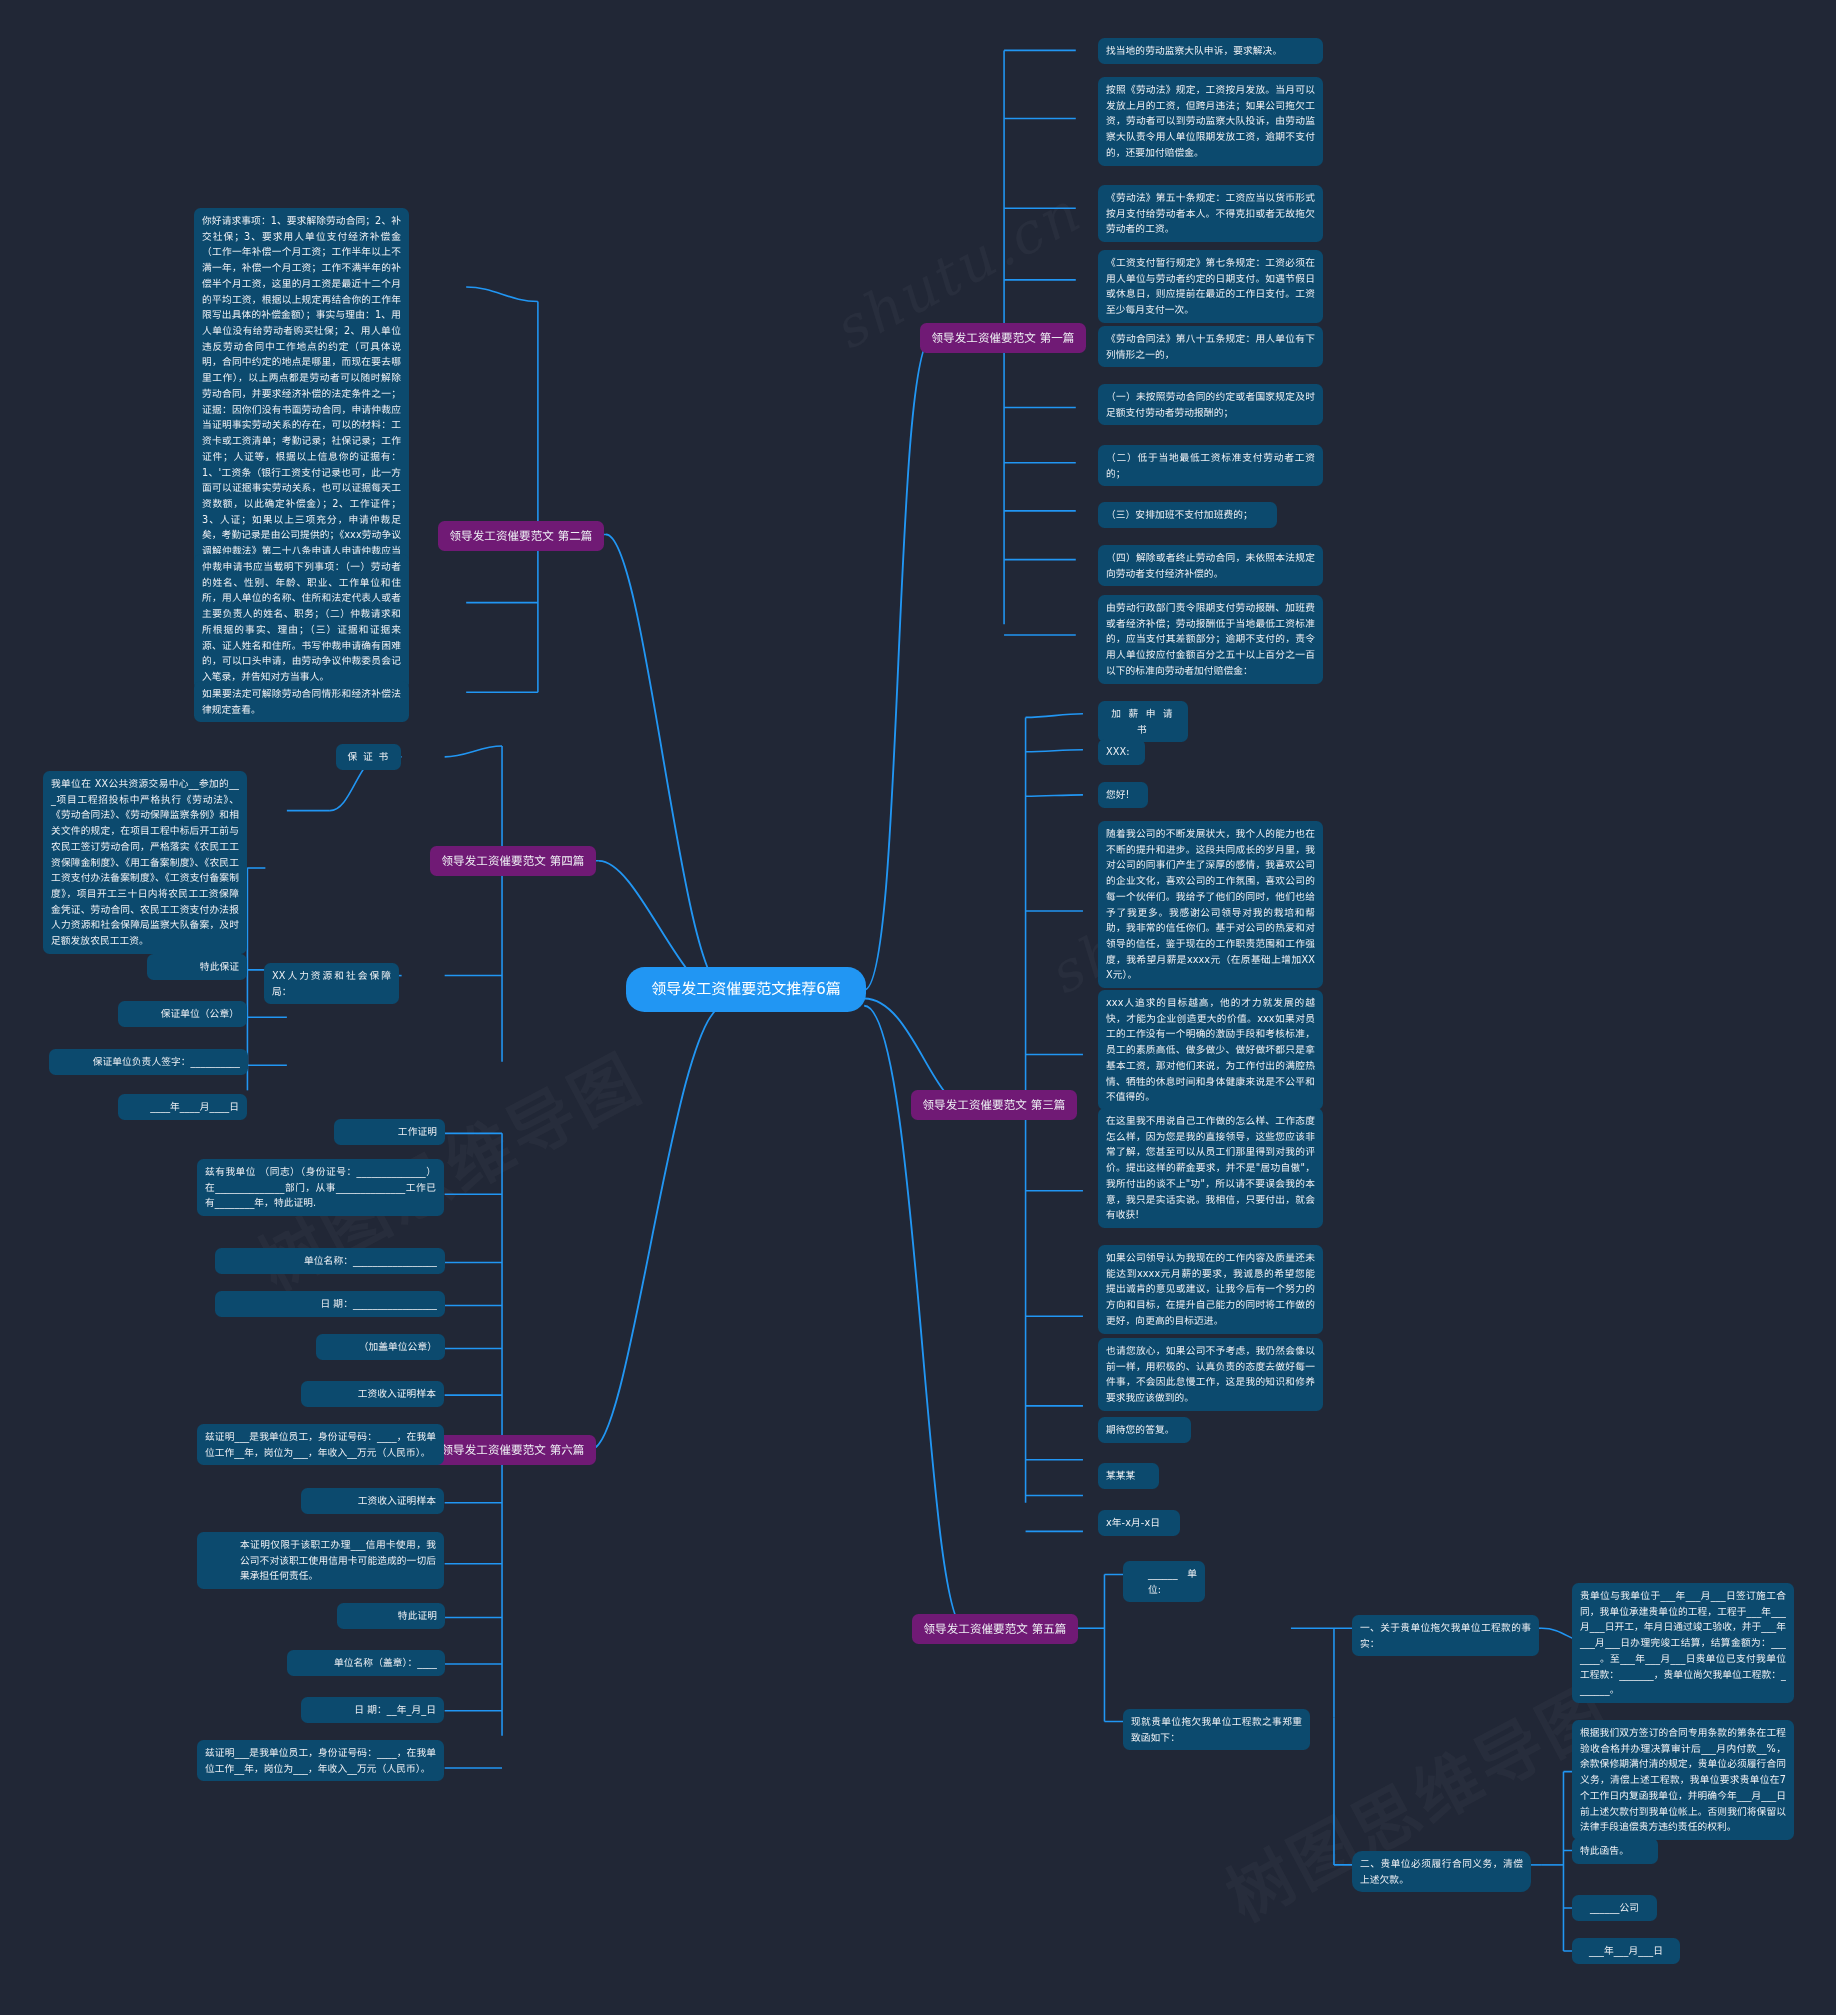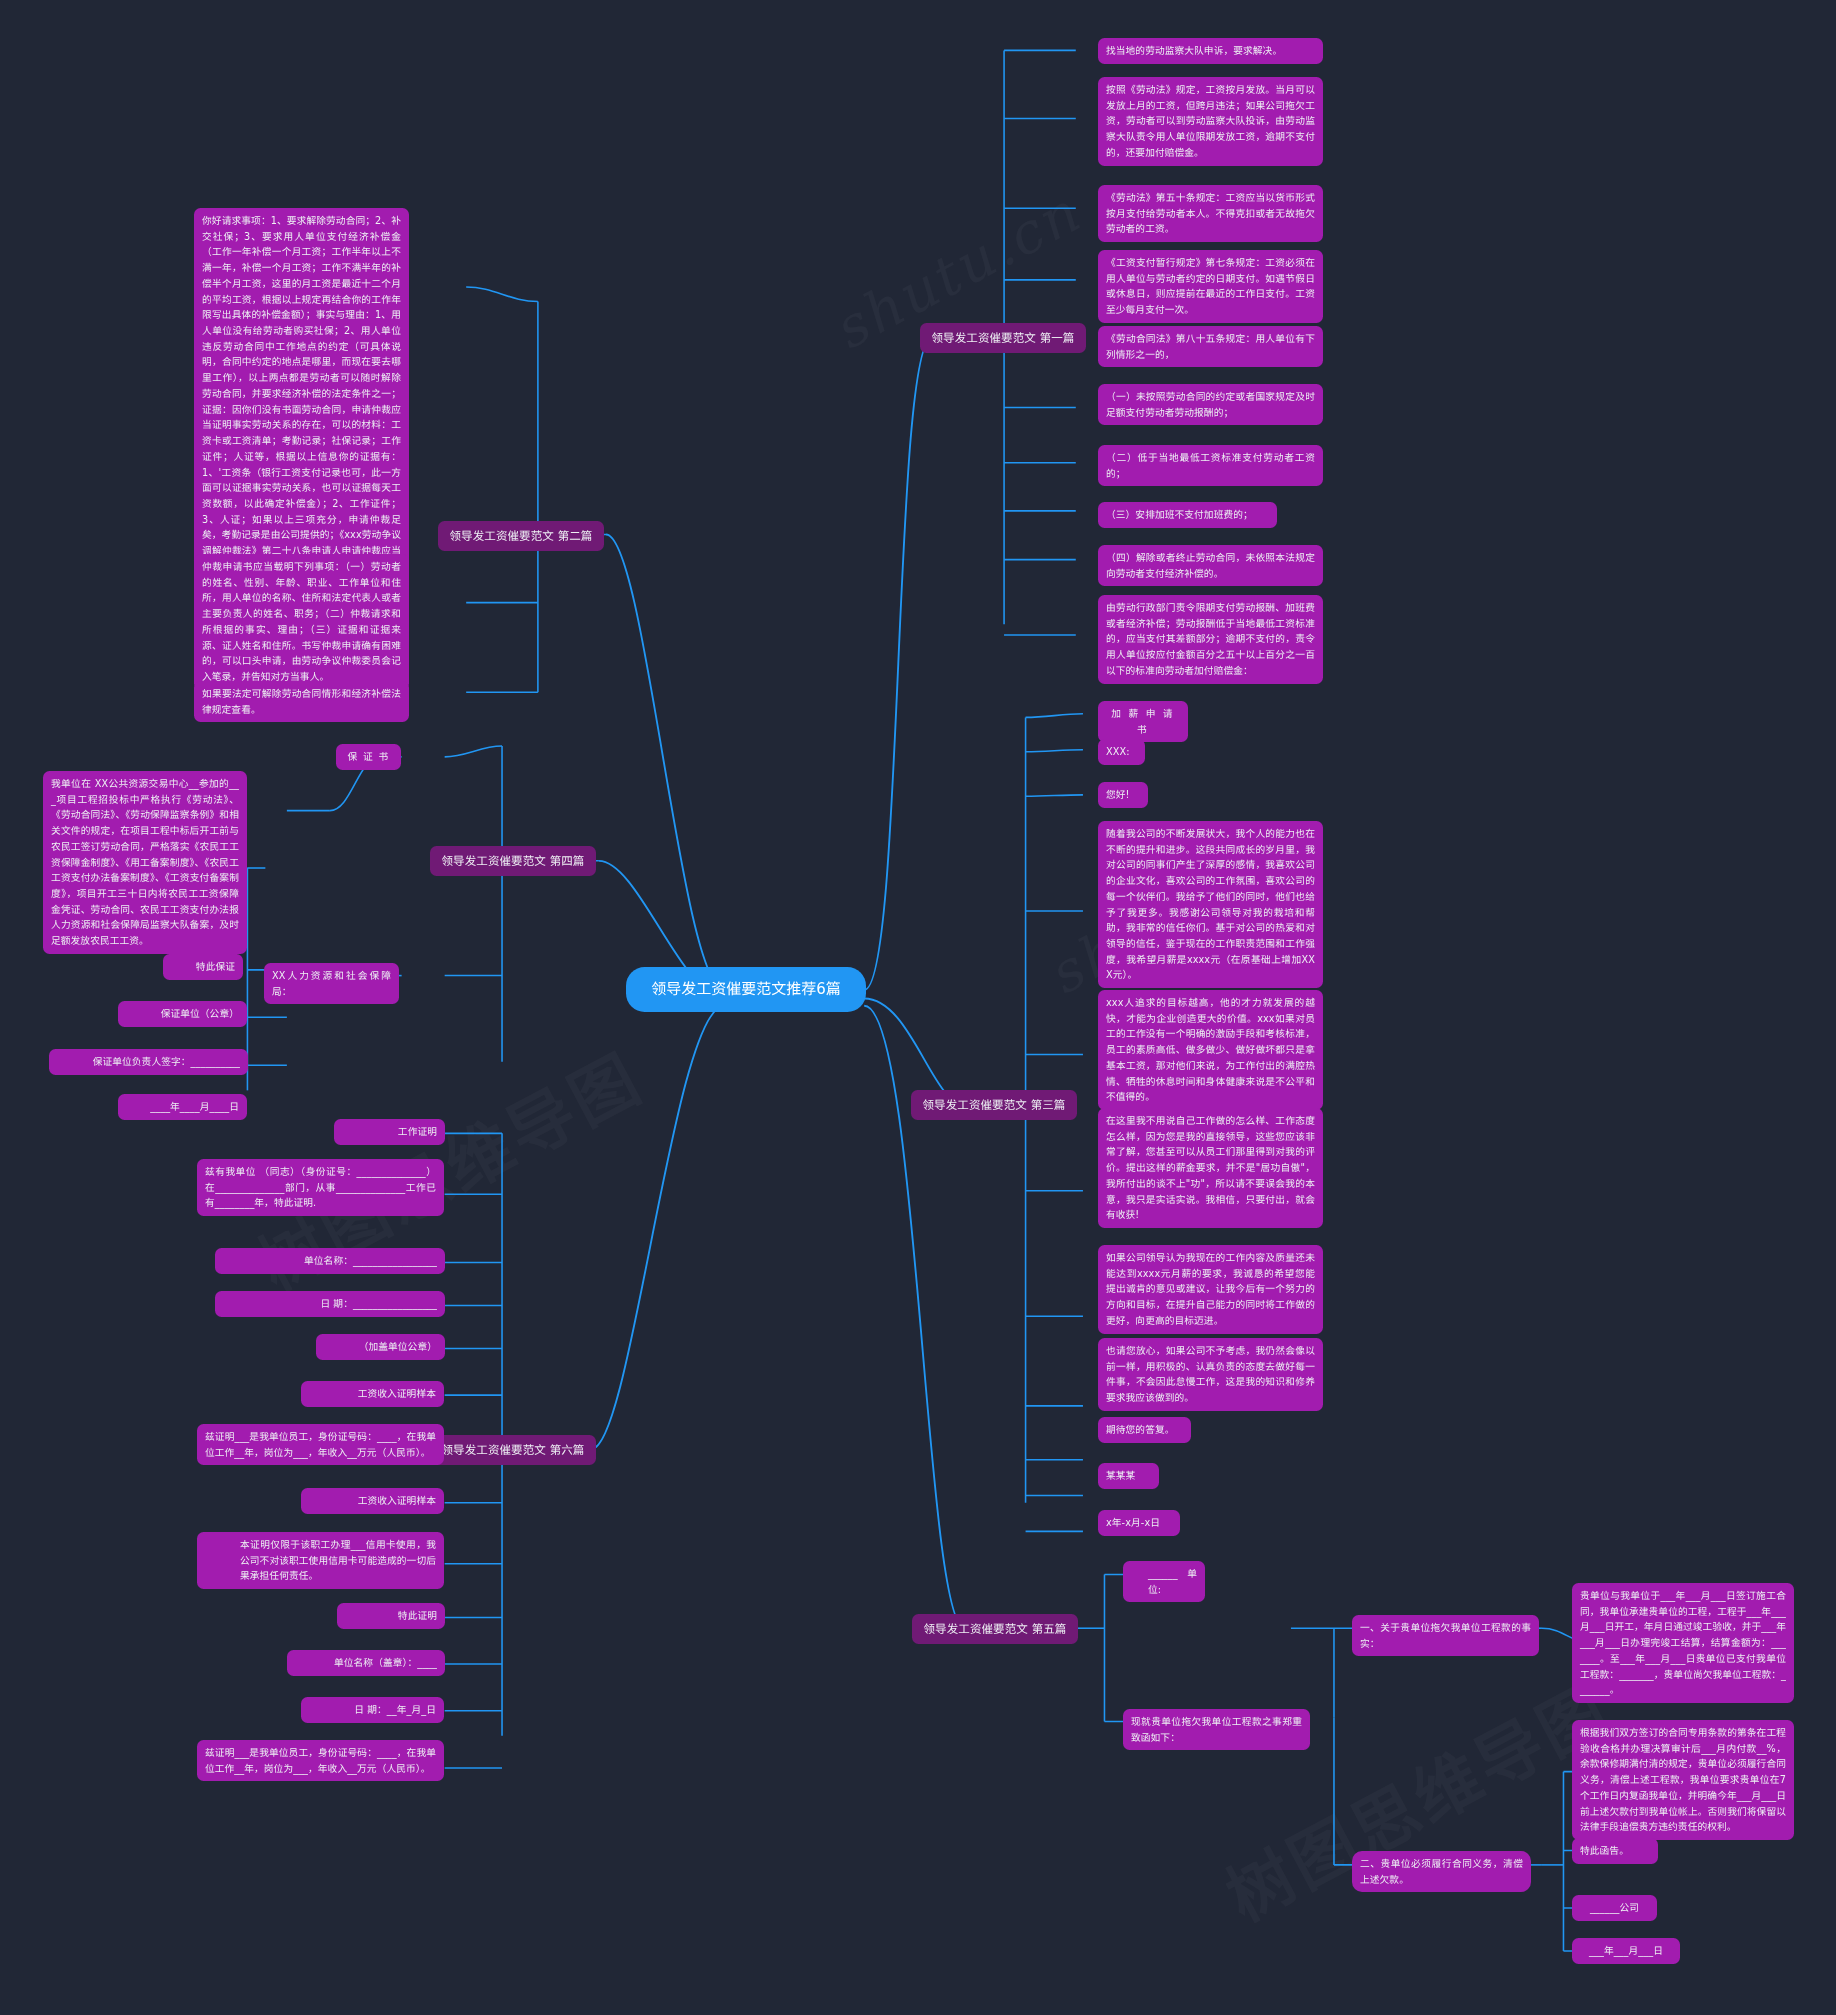--- a/index.html
+++ b/index.html
@@ -6,21 +6,21 @@
   html,body{margin:0;padding:0;background:#212736;}
   body{
     font-family:"DejaVu Sans","Liberation Sans",sans-serif;
     width:1836px;height:2015px;position:relative;overflow:hidden;
     color:#e8eaee;
   }
   #canvas{position:absolute;left:0;top:0;width:1836px;height:2015px;}
   #edges{position:absolute;left:0;top:0;width:1836px;height:2015px;pointer-events:none;}
   .node{
     position:absolute;
-    background:#a21caf;
+    background:#0c4a6e;
     border-radius:6.5px;
     color:#eef0f4;
     font-size:9.7px;
     line-height:1.62;
     padding:5px 8px;
     box-sizing:border-box;
     letter-spacing:0.1px;
     text-align:justify;
     word-break:break-all;
   }
@@ -226,21 +226,21 @@
   <div class="node center" style="left:1572px;top:1895px;width:85px;">______公司</div>
   <div class="node center" style="left:1572px;top:1938px;width:108px;">___年___月___日</div>
 
   <div class="node" style="left:194px;top:208px;width:215px;">你好请求事项：1、要求解除劳动合同；2、补交社保；3、要求用人单位支付经济补偿金（工作一年补偿一个月工资；工作半年以上不满一年，补偿一个月工资；工作不满半年的补偿半个月工资，这里的月工资是最近十二个月的平均工资，根据以上规定再结合你的工作年限写出具体的补偿金额）；事实与理由：1、用人单位没有给劳动者购买社保；2、用人单位违反劳动合同中工作地点的约定（可具体说明，合同中约定的地点是哪里，而现在要去哪里工作），以上两点都是劳动者可以随时解除劳动合同，并要求经济补偿的法定条件之一；证据：因你们没有书面劳动合同，申请仲裁应当证明事实劳动关系的存在，可以的材料：工资卡或工资清单；考勤记录；社保记录；工作证件；人证等，根据以上信息你的证据有：1、'工资条（银行工资支付记录也可，此一方面可以证据事实劳动关系，也可以证据每天工资数额，以此确定补偿金）；2、工作证件；3、人证；如果以上三项充分，申请仲裁足矣，考勤记录是由公司提供的；《xxx劳动争议调解仲裁法》第二十八条申请人申请仲裁应当提交书面仲裁申请，并按照被申请人人数提交副本。</div>
   <div class="node" style="left:194px;top:554px;width:215px;">仲裁申请书应当载明下列事项：（一）劳动者的姓名、性别、年龄、职业、工作单位和住所，用人单位的名称、住所和法定代表人或者主要负责人的姓名、职务；（二）仲裁请求和所根据的事实、理由；（三）证据和证据来源、证人姓名和住所。书写仲裁申请确有困难的，可以口头申请，由劳动争议仲裁委员会记入笔录，并告知对方当事人。</div>
   <div class="node" style="left:194px;top:681px;width:215px;">如果要法定可解除劳动合同情形和经济补偿法律规定查看。</div>
 
   <div class="node center" style="left:336px;top:744px;width:65px;letter-spacing:1.4px;">保 证 书</div>
   <div class="node" style="left:264px;top:963px;width:135px;">XX人力资源和社会保障局：</div>
   <div class="node" style="left:43px;top:771px;width:204px;">我单位在 XX公共资源交易中心__参加的___项目工程招投标中严格执行《劳动法》、《劳动合同法》、《劳动保障监察条例》和相关文件的规定，在项目工程中标后开工前与农民工签订劳动合同，严格落实《农民工工资保障金制度》、《用工备案制度》、《农民工工资支付办法备案制度》、《工资支付备案制度》，项目开工三十日内将农民工工资保障金凭证、劳动合同、农民工工资支付办法报人力资源和社会保障局监察大队备案，及时足额发放农民工工资。</div>
-  <div class="node right" style="left:147px;top:954px;width:80px;margin-left:16px;">特此保证</div>
+  <div class="node right" style="left:147px;top:954px;width:100px;">特此保证</div>
   <div class="node right" style="left:118px;top:1001px;width:129px;">保证单位（公章）</div>
   <div class="node right" style="left:49px;top:1049px;width:199px;">保证单位负责人签字：__________</div>
   <div class="node right" style="left:118px;top:1094px;width:129px;">____年____月____日</div>
 
   <div class="node right" style="left:334px;top:1119px;width:111px;">工作证明</div>
   <div class="node" style="left:197px;top:1159px;width:247px;">兹有我单位 （同志）（身份证号：______________）在______________部门，从事______________工作已有________年，特此证明.</div>
   <div class="node right" style="left:215px;top:1248px;width:230px;">单位名称：_________________</div>
   <div class="node right" style="left:215px;top:1291px;width:230px;">日 期：_________________</div>
   <div class="node right" style="left:316px;top:1334px;width:129px;">（加盖单位公章）</div>
   <div class="node right" style="left:301px;top:1381px;width:143px;">工资收入证明样本</div>

